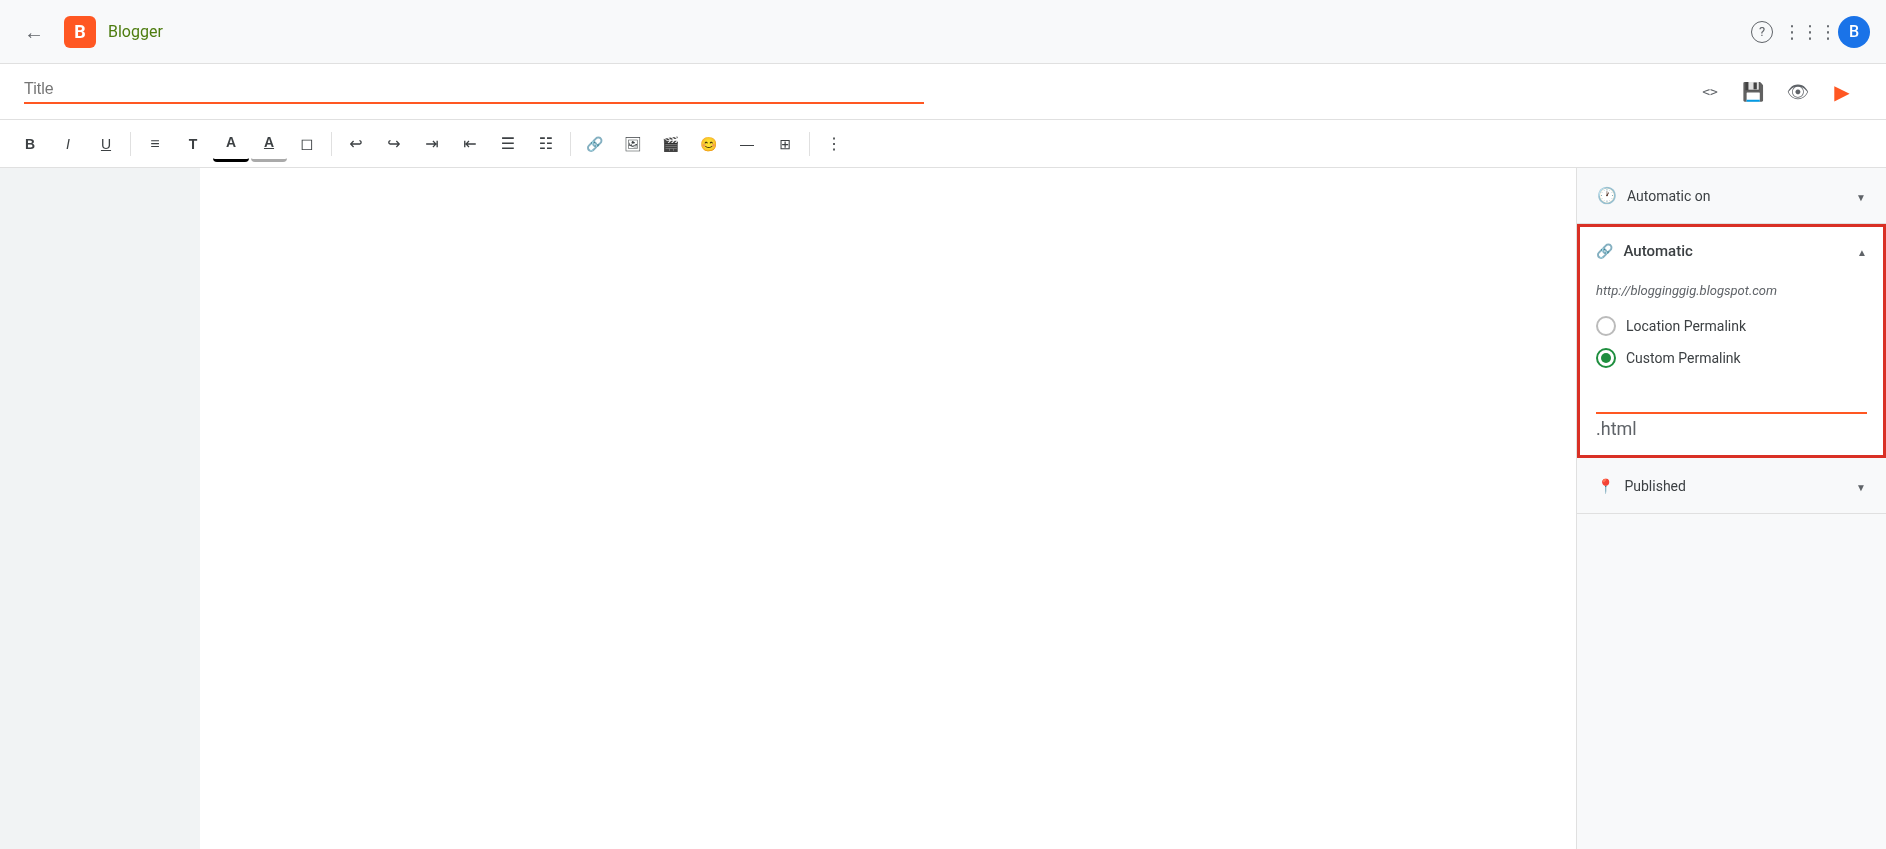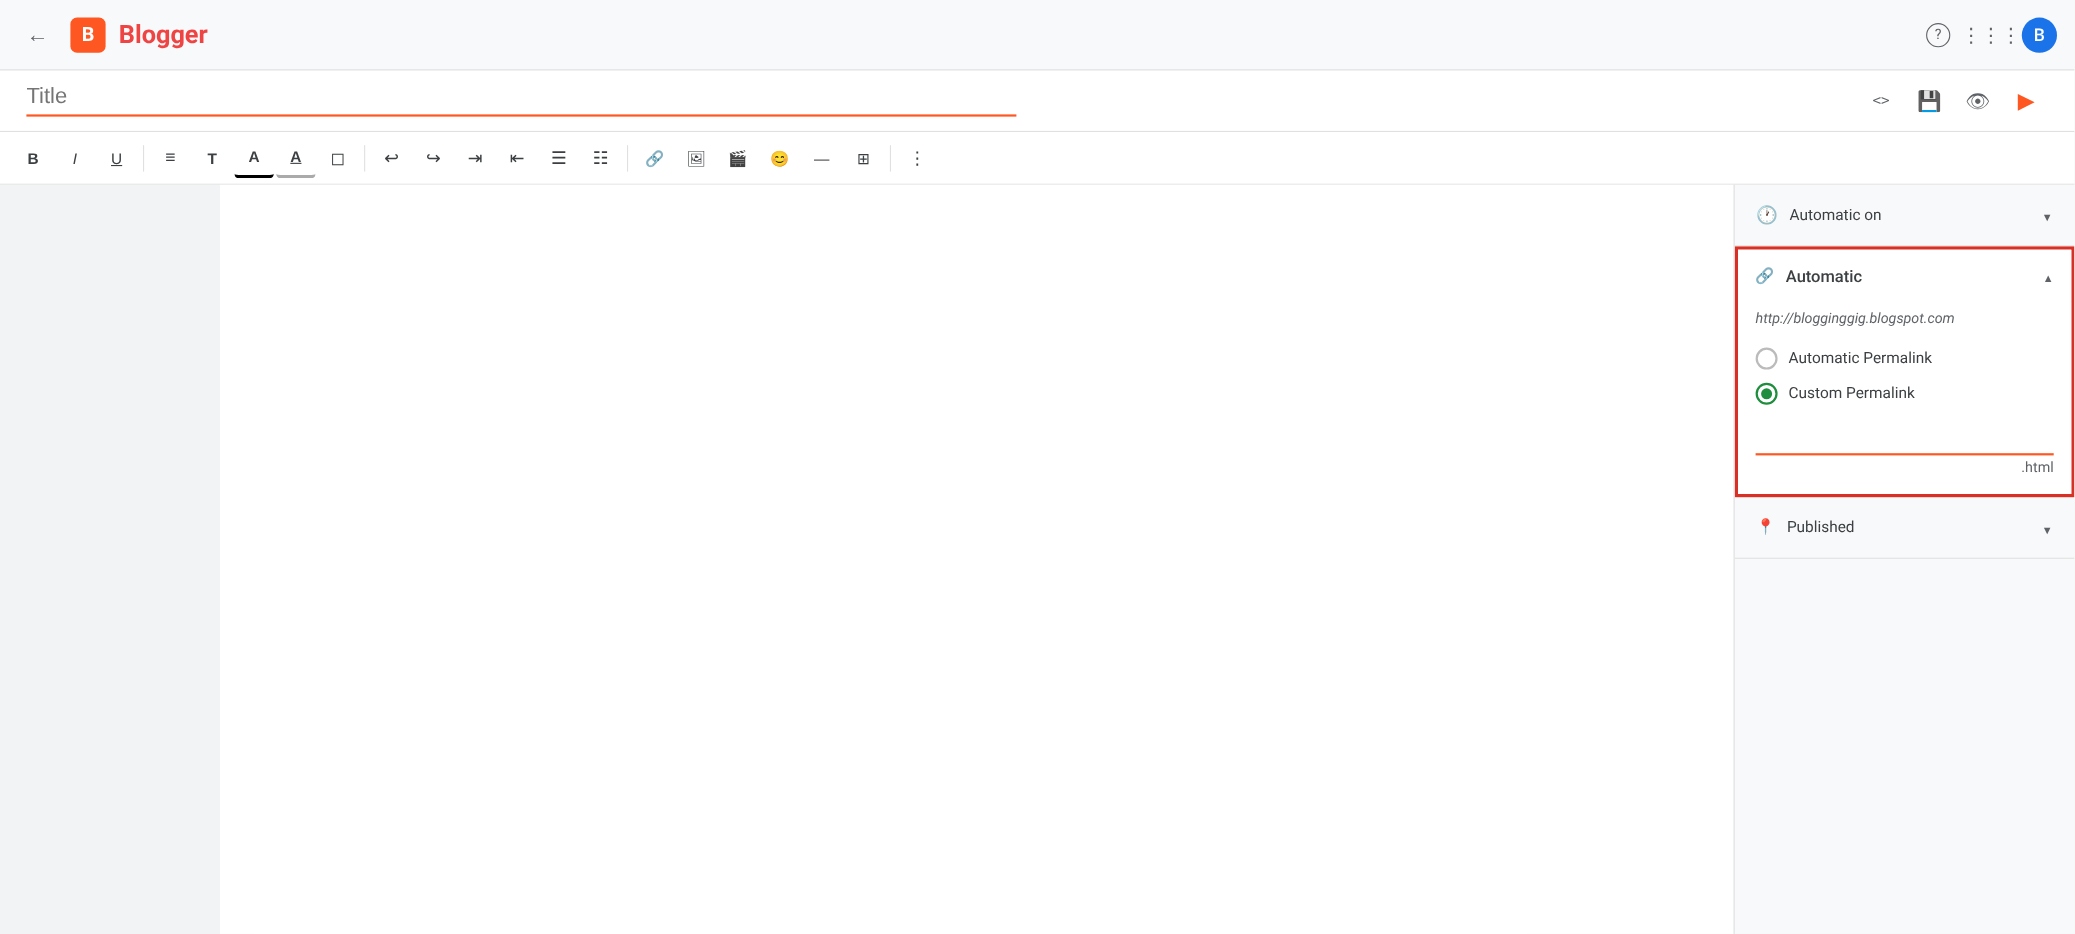--- a/index.html
+++ b/index.html
@@ -35,23 +35,23 @@
       background: #ff5722;
       border-radius: 6px;
       display: flex;
       align-items: center;
       justify-content: center;
       color: white;
       font-weight: bold;
       font-size: 18px;
     }
     .app-title {
-      font-size: 23px;
-      color: #ef4444;
-      font-weight: 700;
+      font-size: 16px;
+      color: #4d7c0f;
+      font-weight: 400;
     }
     .top-bar-right {
       margin-left: auto;
       display: flex;
       align-items: center;
       gap: 8px;
     }
     .top-bar-icon-btn {
       width: 40px;
       height: 40px;
@@ -83,21 +83,21 @@
       padding: 0 24px;
       height: 56px;
       display: flex;
       align-items: center;
       justify-content: space-between;
       border-bottom: 1px solid #e0e0e0;
     }
     .title-input {
       border: none;
       outline: none;
-      font-size: 20px;
+      font-size: 16px;
       color: #aaa;
       flex: 1;
       border-bottom: 2px solid #ff5722;
       padding-bottom: 4px;
       background: transparent;
       max-width: 900px;
     }
     .title-actions {
       display: flex;
       align-items: center;
@@ -275,23 +275,22 @@
       border-bottom: 2px solid #ff5722;
       outline: none;
       font-size: 14px;
       width: 100%;
       padding: 4px 0;
       margin: 8px 0 4px 0;
       background: transparent;
       color: #3c4043;
     }
     .permalink-suffix {
-      font-size: 13px;
-      color: #5f6368;
-      text-align: right;
+      font-size: 18px;
+      color: #5f6368;
     }
 
     
     .location-section .sidebar-section-title {
       color: #3c4043;
     }
 
     
     .search-area {
       padding: 12px 20px;
@@ -394,21 +393,21 @@
           <span style="font-size:14px;">🔗</span>
           <span>Automatic</span>
         </div>
         <span class="chevron-up"></span>
       </div>
       <div class="permalink-content">
         <div class="permalink-url">http://blogginggig.blogspot.com</div>
 
         <div class="radio-option">
           <div class="radio-circle"></div>
-          <span>Automatic Permalink</span>
+          <span>Location Permalink</span>
         </div>
 
         <div class="radio-option">
           <div class="radio-circle checked"></div>
           <span>Custom Permalink</span>
         </div>
 
         <input class="permalink-input" type="text" value="" style="">
         <div class="permalink-suffix">.html</div>
       </div>

